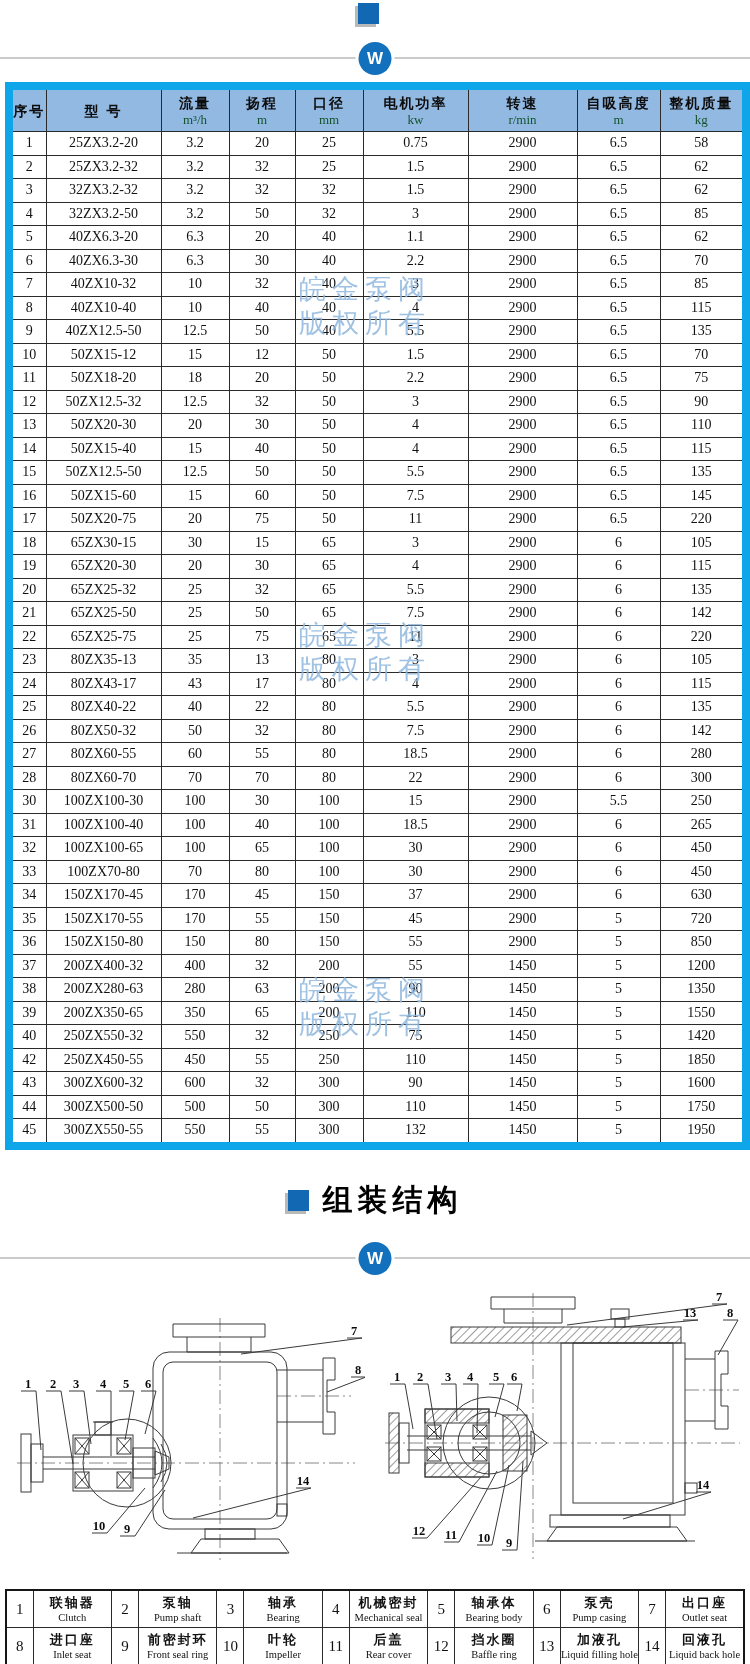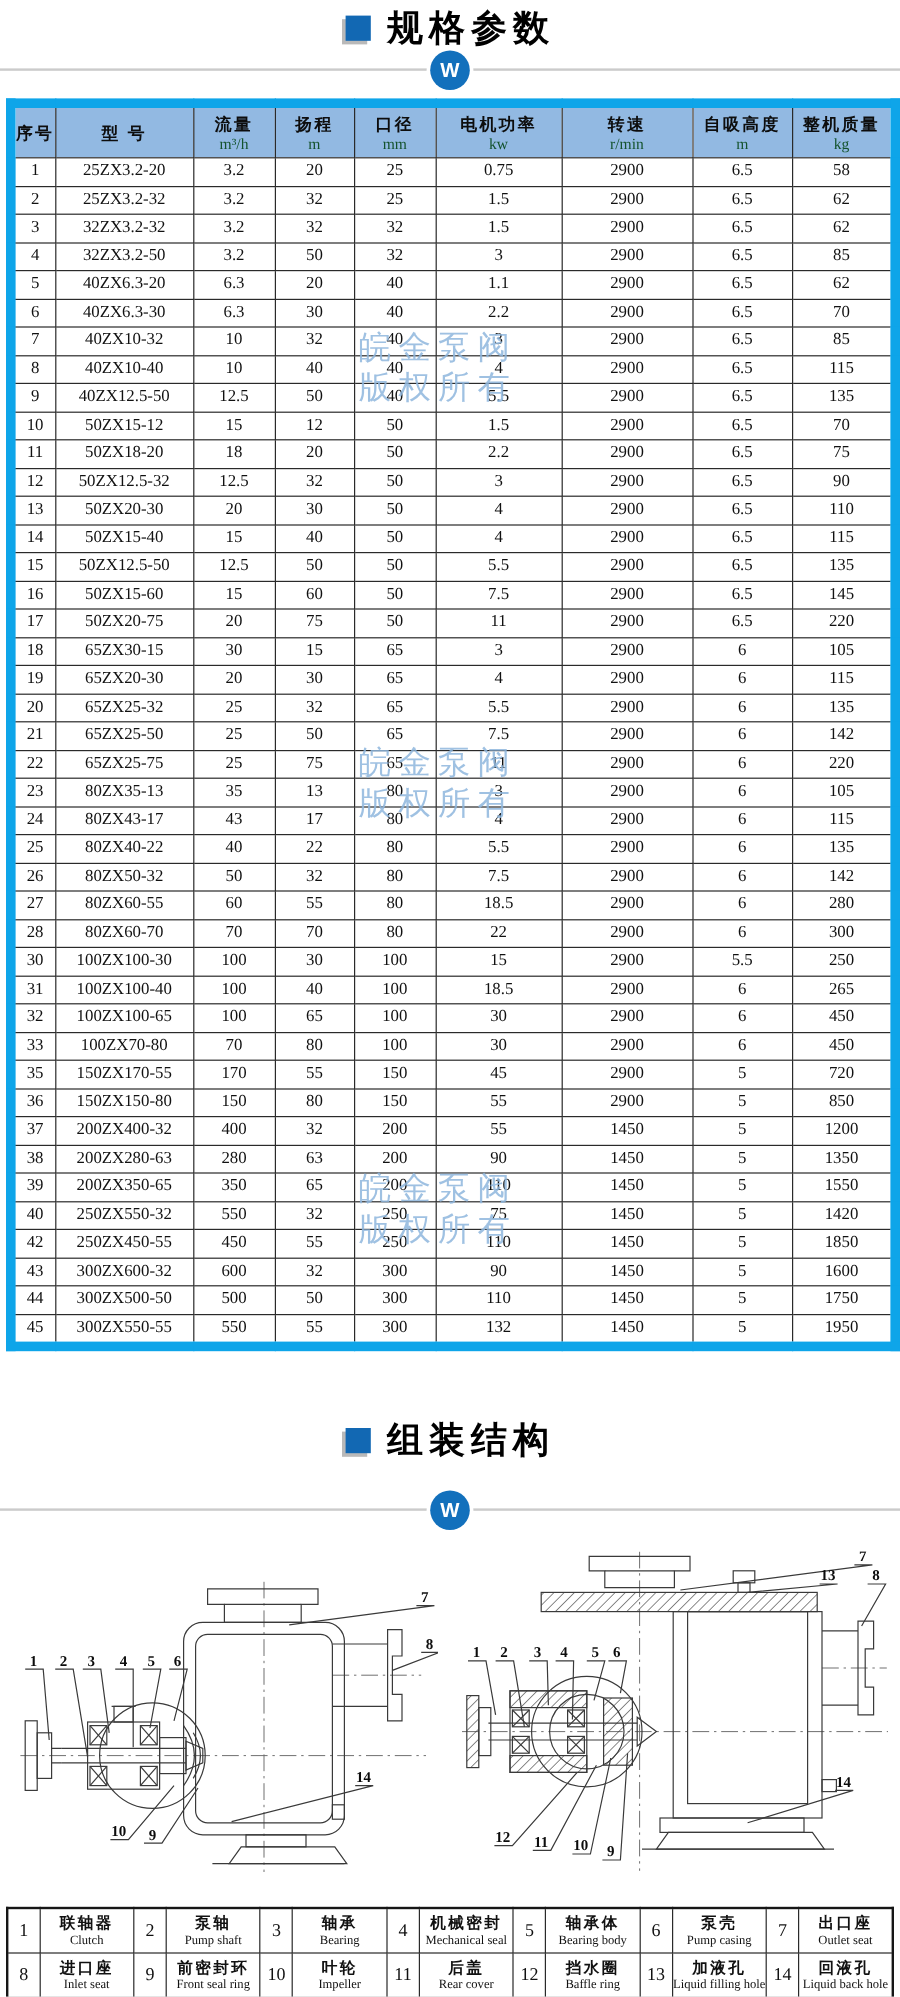--- a/index.html
+++ b/index.html
@@ -48,21 +48,20 @@
   #parts .cn{font:bold 13px "Liberation Serif",serif;letter-spacing:2px;line-height:16px;}
   #parts .en{font:10.5px "Liberation Serif",serif;line-height:13px;letter-spacing:0;}
 </style>
 </head>
 <body>
 
 <div class="page" data-name="page">
 
   <div class="sec-title" style="top:3px" data-name="section-title-specs">
     <span class="sq" data-name="blue-square-bullet-icon"></span>
-    <h1 data-name="page-title">规格参数</h1>
   </div>
 
   <div class="divider" style="top:57px" data-name="section-divider">
     <span class="wbadge" data-name="w-logo-badge-icon">W</span>
   </div>
 
   <table id="spec" data-name="spec-table">
     <colgroup>
       <col style="width:37px">
         <col style="width:115px">
@@ -459,20 +458,31 @@
           <td data-name="spec-cell">100ZX70-80</td>
           <td data-name="spec-cell">70</td>
           <td data-name="spec-cell">80</td>
           <td data-name="spec-cell">100</td>
           <td data-name="spec-cell">30</td>
           <td data-name="spec-cell">2900</td>
           <td data-name="spec-cell">6</td>
           <td data-name="spec-cell">450</td>
         </tr>
         <tr data-name="table-row">
+          <td data-name="spec-cell">34</td>
+          <td data-name="spec-cell">150ZX170-45</td>
+          <td data-name="spec-cell">170</td>
+          <td data-name="spec-cell">45</td>
+          <td data-name="spec-cell">150</td>
+          <td data-name="spec-cell">37</td>
+          <td data-name="spec-cell">2900</td>
+          <td data-name="spec-cell">6</td>
+          <td data-name="spec-cell">630</td>
+        </tr>
+        <tr data-name="table-row">
           <td data-name="spec-cell">35</td>
           <td data-name="spec-cell">150ZX170-55</td>
           <td data-name="spec-cell">170</td>
           <td data-name="spec-cell">55</td>
           <td data-name="spec-cell">150</td>
           <td data-name="spec-cell">45</td>
           <td data-name="spec-cell">2900</td>
           <td data-name="spec-cell">5</td>
           <td data-name="spec-cell">720</td>
         </tr>

